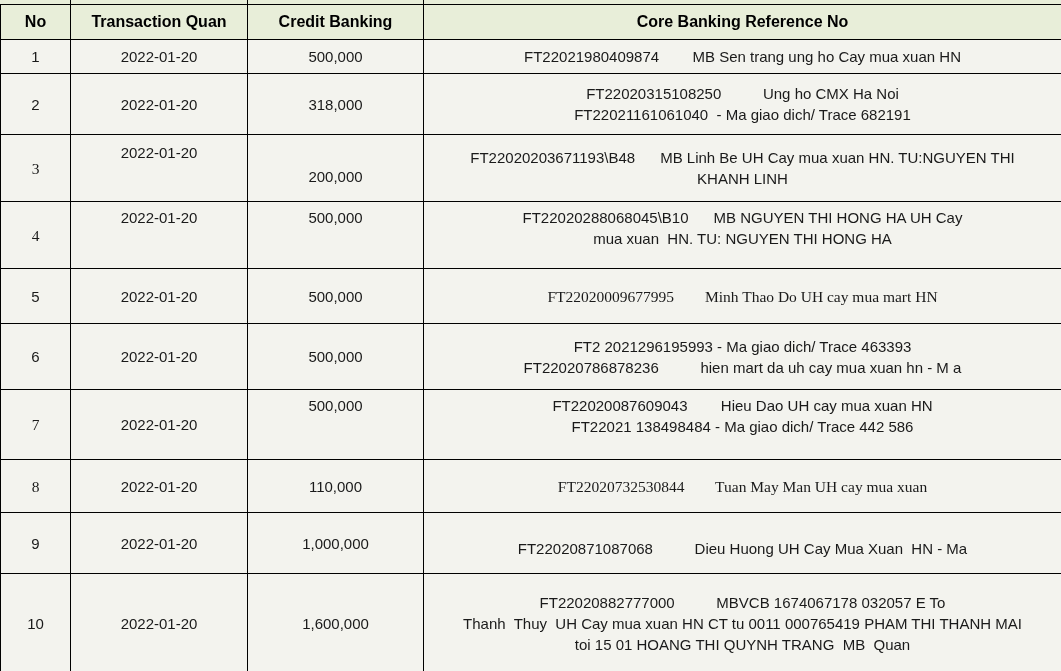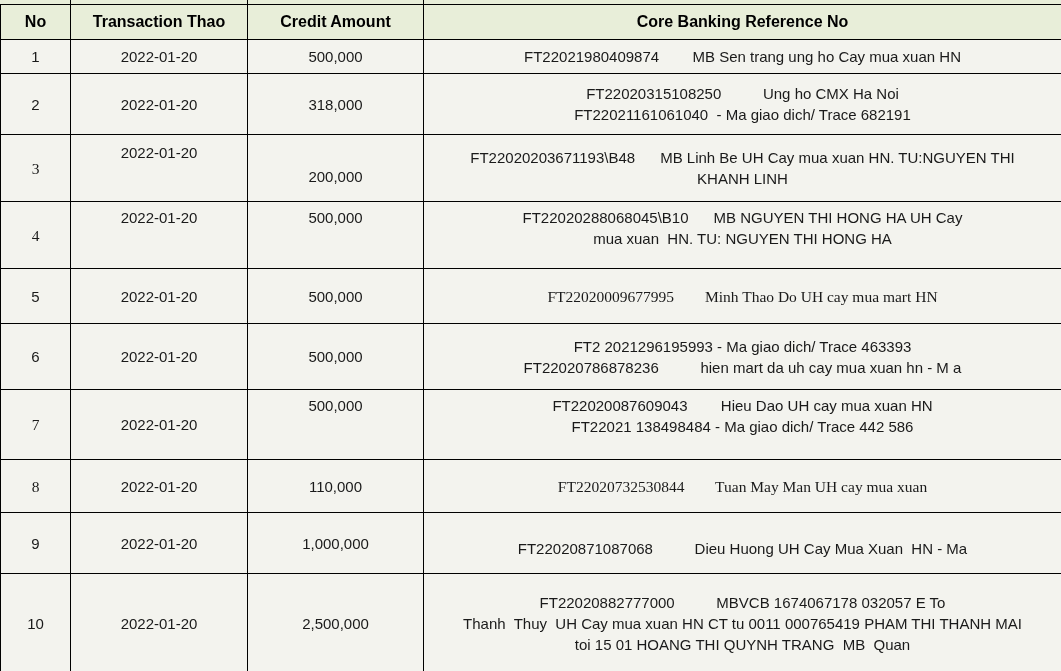--- a/index.html
+++ b/index.html
@@ -104,22 +104,22 @@
   <table>
     <colgroup>
       <col style="width:70px">
       <col style="width:177px">
       <col style="width:176px">
       <col style="width:638px">
     </colgroup>
     <thead>
       <tr>
         <th>No</th>
-        <th>Transaction Thao</th>
-        <th>Credit Amount</th>
+        <th>Transaction Quan</th>
+        <th>Credit Banking</th>
         <th>Core Banking Reference No</th>
       </tr>
     </thead>
     <tbody>
       <tr>
         <td class="no">1</td>
         <td class="date">2022-01-20</td>
         <td class="amount">500,000</td>
         <td class="ref">FT22021980409874        MB Sen trang ung ho Cay mua xuan HN</td>
       </tr>
@@ -172,20 +172,20 @@
       </tr>
       <tr>
         <td class="no">9</td>
         <td class="date">2022-01-20</td>
         <td class="amount">1,000,000</td>
         <td class="ref">FT22020871087068          Dieu Huong UH Cay Mua Xuan  HN - Ma</td>
       </tr>
       <tr>
         <td class="no">10</td>
         <td class="date">2022-01-20</td>
-        <td class="amount">2,500,000</td>
+        <td class="amount">1,600,000</td>
         <td class="ref">FT22020882777000          MBVCB 1674067178 032057 E To
 Thanh  Thuy  UH Cay mua xuan HN CT tu 0011 000765419 PHAM THI THANH MAI
 toi 15 01 HOANG THI QUYNH TRANG  MB  Quan</td>
       </tr>
     </tbody>
   </table>
 </div>
 
 </body></html>

